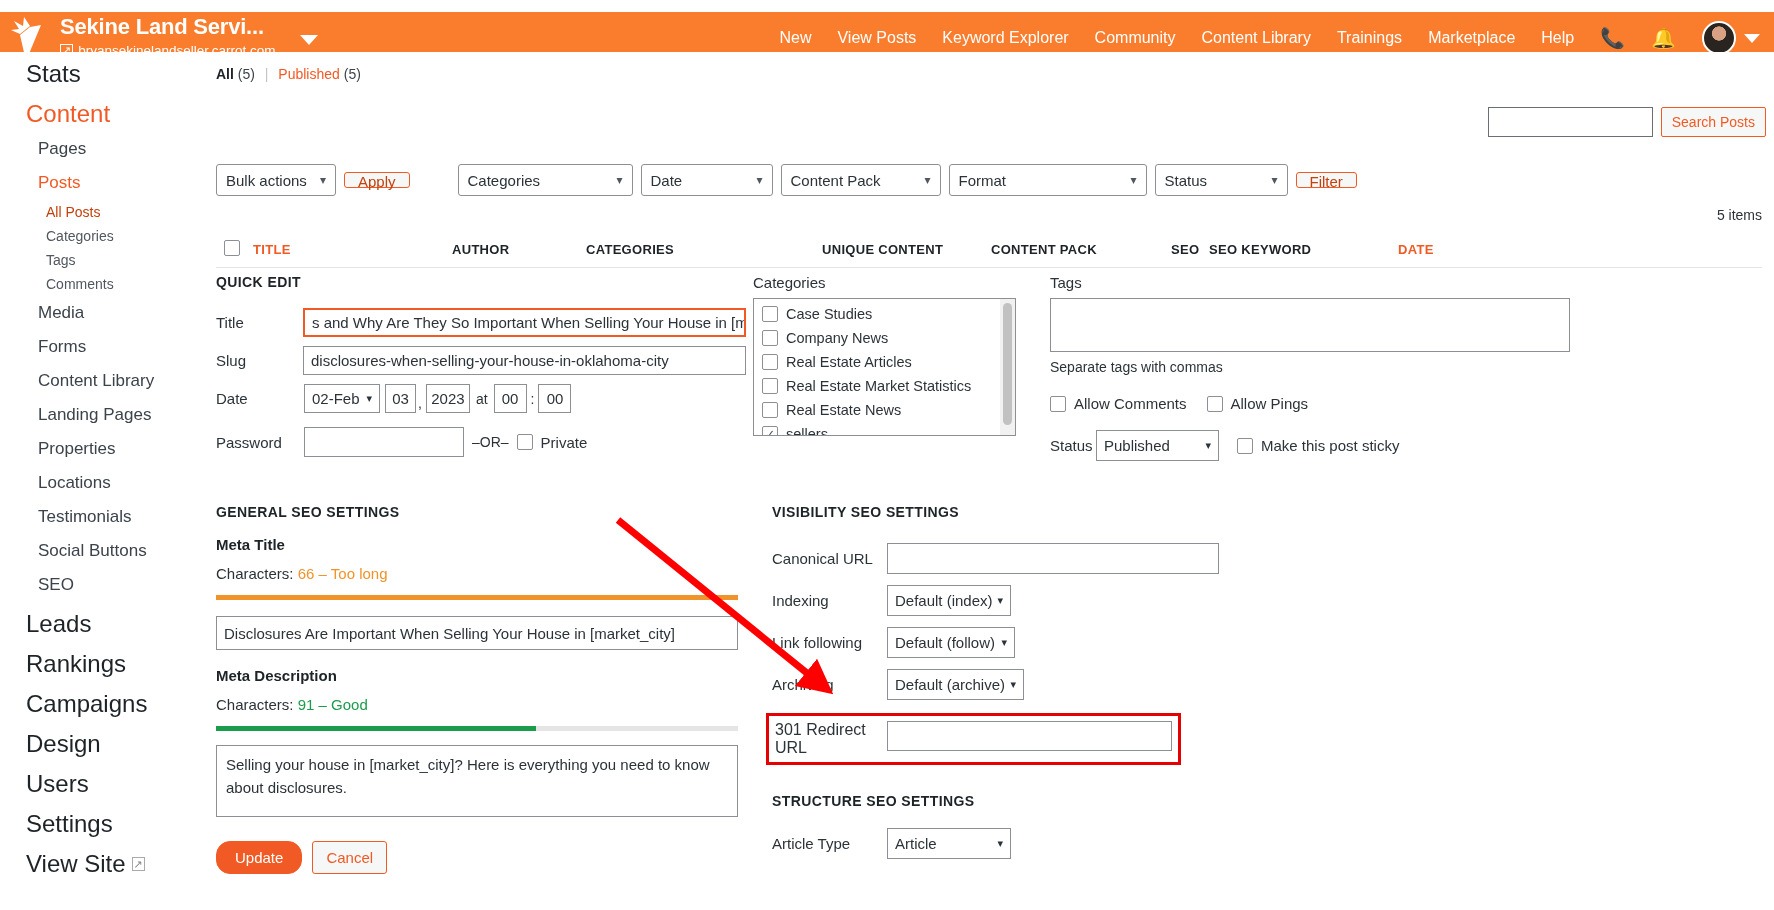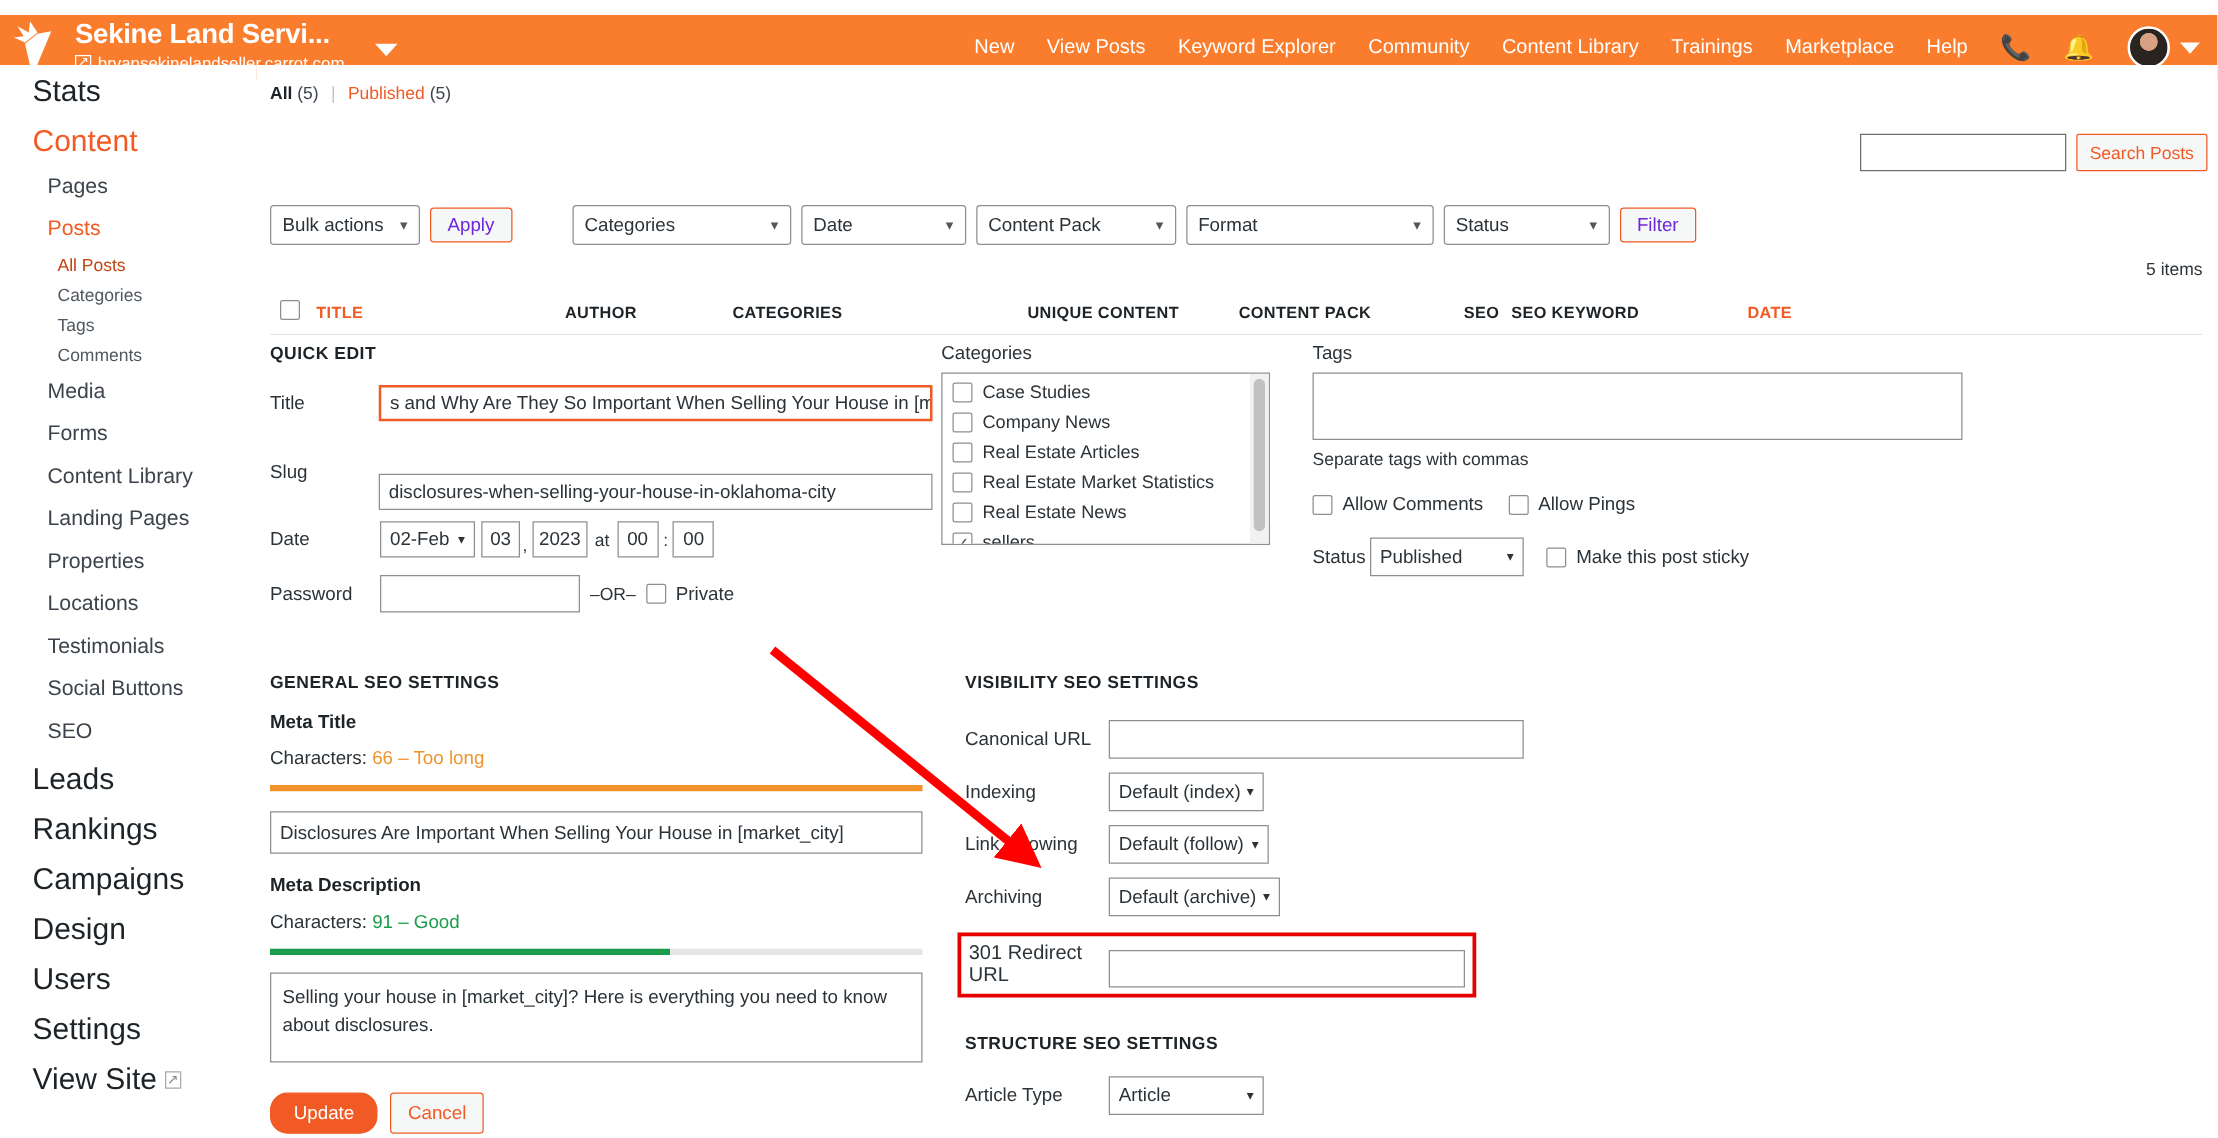--- a/index.html
+++ b/index.html
@@ -70,21 +70,21 @@
     font-family:"Liberation Sans", sans-serif;
   }
   #filterbar{ position:absolute; left:11px; top:112px; display:flex; align-items:center; gap:8px;}
   .sel{
     height:32px; border:1px solid #8c8f94; background:#fff; border-radius:3px;
     display:flex; align-items:center; justify-content:space-between;
     font-size:15px; color:#2c3338; padding:0 9px; position:relative;
   }
   .sel .chev{ margin-left:12px; color:#50575e; font-size:12px;}
   .btn-apply{
-    height:28px; border:1px solid #f15a24; background:#f6f7f7; color:#6d28d9;
+    height:16px; border:1px solid #f15a24; background:#f6f7f7; color:#c2410c;
     font-size:15px; padding:0 13px; border-radius:3px; cursor:pointer;
     font-family:"Liberation Sans", sans-serif;
   }
   #items-count{ position:absolute; right:12px; top:155px; font-size:14px; color:#2c3338;}
   
   #thead{
     position:absolute; left:11px; top:186px; width:1546px; height:30px;
     border-bottom:1px solid #e5e5e5;
     font-size:13px; font-weight:bold; letter-spacing:.3px; color:#1d2327;
   }
@@ -131,21 +131,21 @@
     font-size:15px; height:33px; padding:0 18px; cursor:pointer;
     font-family:"Liberation Sans", sans-serif;
   }
   .btn-cancel{
     background:#f6f7f7; color:#f15a24; border:1px solid #f15a24; border-radius:3px;
     font-size:15px; height:33px; padding:0 13px; cursor:pointer;
     font-family:"Liberation Sans", sans-serif;
   }
   .vrow{ display:flex; align-items:center; margin-bottom:11px;}
   .vrow .lbl{ width:115px; font-size:15px; color:#2c3338;}
-  .redbox{ border:3px solid #e60000; padding:5px 6px; display:inline-flex; align-items:flex-end;}
+  .redbox{ border:3px solid #e60000; padding:5px 6px; display:inline-flex; align-items:flex-start;}
   
   #arrow{ position:absolute; left:600px; top:510px; pointer-events:none;}
 </style>
 </head>
 <body>
 
 <div id="topbar">
   <div id="brandwrap">
     <div class="carrot-logo">
       <svg width="40" height="48" viewBox="0 0 40 48">
@@ -276,21 +276,21 @@
       <div style="width:530px;">
         <div class="qe-label" style="margin-bottom:18px;">QUICK EDIT</div>
 
         <div class="frow">
           <div class="lbl">Title</div>
           <div class="inp hl" style="width:448px;">s and Why Are They So Important When Selling Your House in [market_city]</div>
         </div>
 
         <div class="frow">
           <div class="lbl">Slug</div>
-          <div class="inp" style="width:448px;margin-top:33px;">disclosures-when-selling-your-house-in-oklahoma-city</div>
+          <div class="inp" style="width:448px;">disclosures-when-selling-your-house-in-oklahoma-city</div>
         </div>
 
         <div class="frow">
           <div class="lbl">Date</div>
           <div class="inp" style="width:76px;justify-content:space-between;">
             <span>02-Feb</span>
             <span class="chev" style="margin-left:6px;font-size:11px;">▾</span>
           </div>
           <div class="inp" style="width:31px;margin-left:5px;justify-content:center;">03</div>
           <span style="font-size:14px;margin:8px 4px 0 2px;">,</span>

